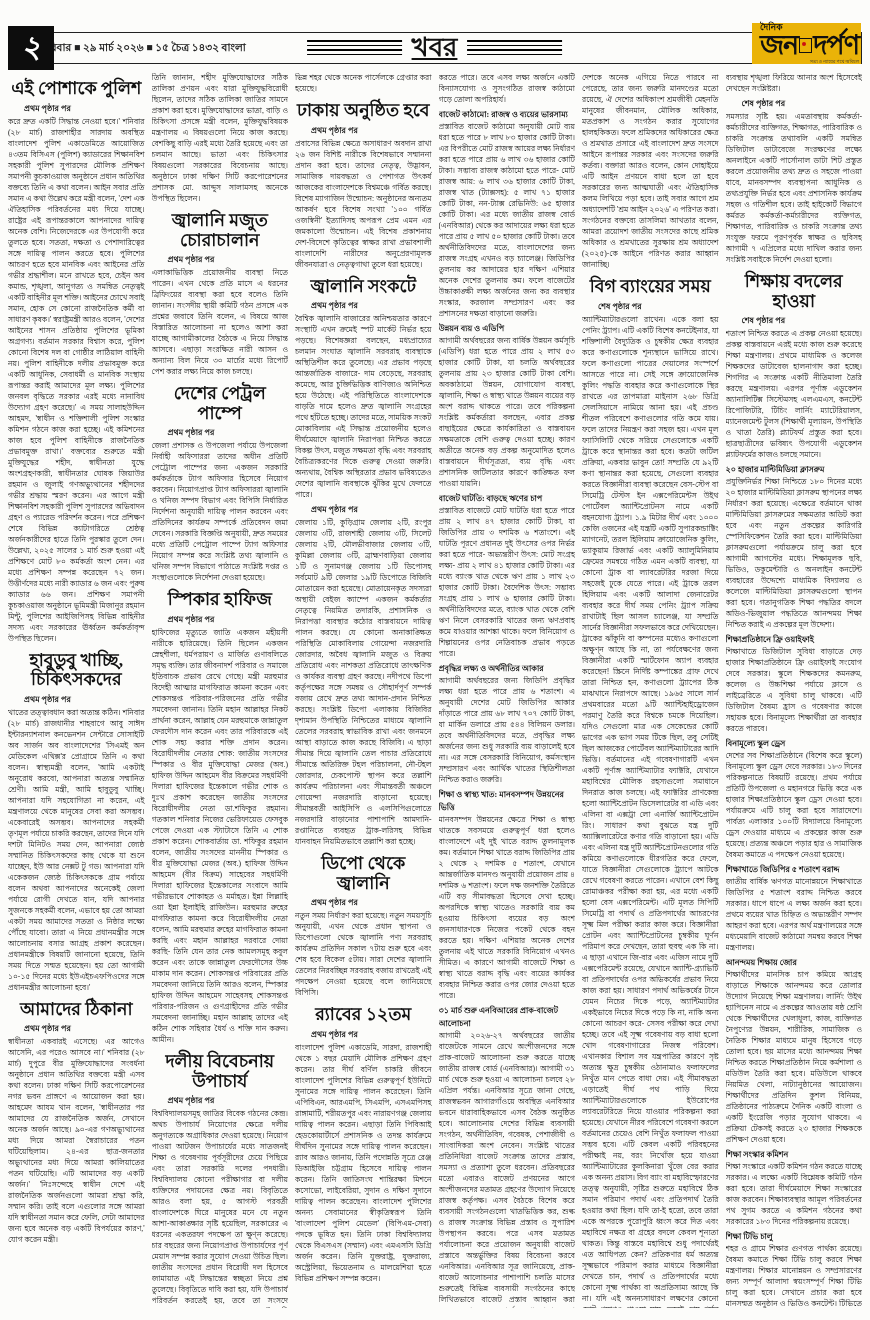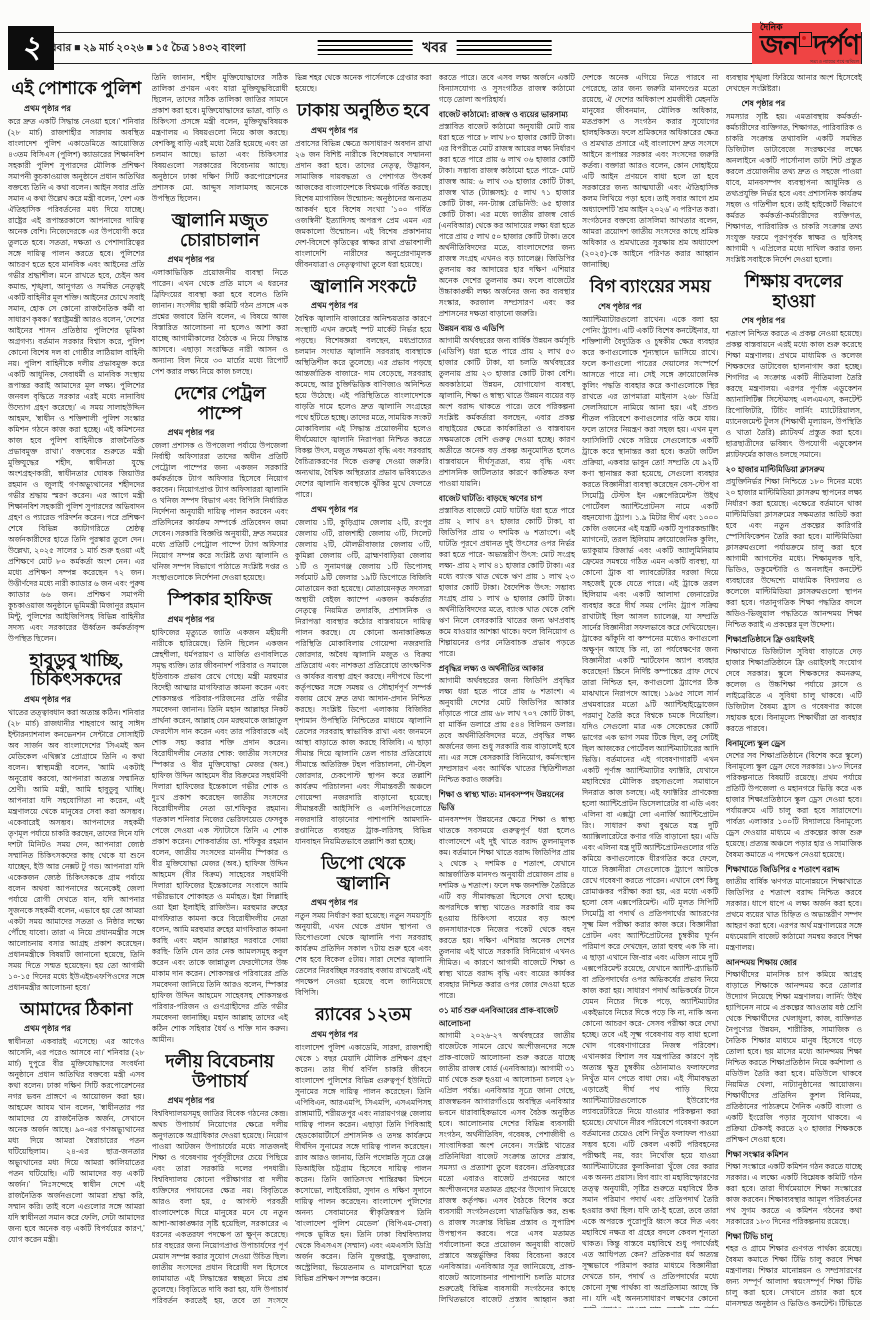--- a/index.html
+++ b/index.html
@@ -8,24 +8,24 @@
   
   .hdr-wrap{position:absolute;left:8px;right:8px;top:30px;height:34px;}
   .hdr-bar{position:absolute;left:0;right:0;top:2px;bottom:0;border:1px solid #222;border-left:none;
            display:flex;align-items:center;}
   .pageno{position:absolute;left:0;top:-4px;width:46px;height:44px;background:#0d0d0d;color:#fff;
           display:flex;align-items:center;justify-content:center;font-size:30px;font-weight:bold;
           font-style:italic;z-index:3;}
   .dateline{margin-left:34px;font-size:10.5px;font-weight:bold;white-space:nowrap;color:#222;}
   .sect-group{position:absolute;left:50%;transform:translateX(-50%);display:flex;align-items:center;gap:10px;top:0;bottom:0;}
   .rules{width:95px;height:16px;background:repeating-linear-gradient(#000 0 1.5px,transparent 1.5px 4.5px);}
-  .sect{font-size:14px;font-weight:bold;line-height:1;}
-  .masthead{position:absolute;right:0;top:-10px;background:#ef4444;padding:0 2px 0 8px;z-index:2;text-align:left;}
+  .sect{font-size:26px;font-weight:bold;line-height:1;text-decoration:underline;}
+  .masthead{position:absolute;right:0;top:-10px;background:#eab308;padding:0 2px 0 8px;z-index:2;text-align:left;}
   .masthead .small{font-size:9px;font-weight:bold;line-height:1;}
-  .masthead .big{font-size:27px;font-weight:bold;line-height:1;letter-spacing:-1px;display:flex;}
+  .masthead .big{font-size:27px;font-weight:bold;line-height:1;letter-spacing:-1px;display:flex;align-items:center;}
   .logo-mark{display:inline-block;width:11px;height:13px;border:1.5px solid #111;position:relative;margin:0 1px;}
   .logo-mark::after{content:"";position:absolute;left:2px;top:3px;width:4px;height:4px;background:#cc1111;border-radius:50%;}
   .masthead .tagline{font-size:4.5px;text-align:right;line-height:1.2;color:#333;}
   
   .cols{position:absolute;left:8px;right:8px;top:72px;bottom:12px;display:flex;gap:7px;}
   .col{flex:1 1 0;overflow:hidden;}
   .item.headline{font-weight:bold;font-size:17.5px;line-height:1.12;text-align:center;margin:7px 2px 3px;}
   .item.kicker{font-weight:bold;font-size:8px;margin:0 16px 1px;}
   .item.subhead{font-weight:bold;font-size:8px;margin:2px 0 0;}
   .item.body,.item.cont{font-size:7.6px;line-height:1.45;text-align:justify;margin:0 0 3px;

